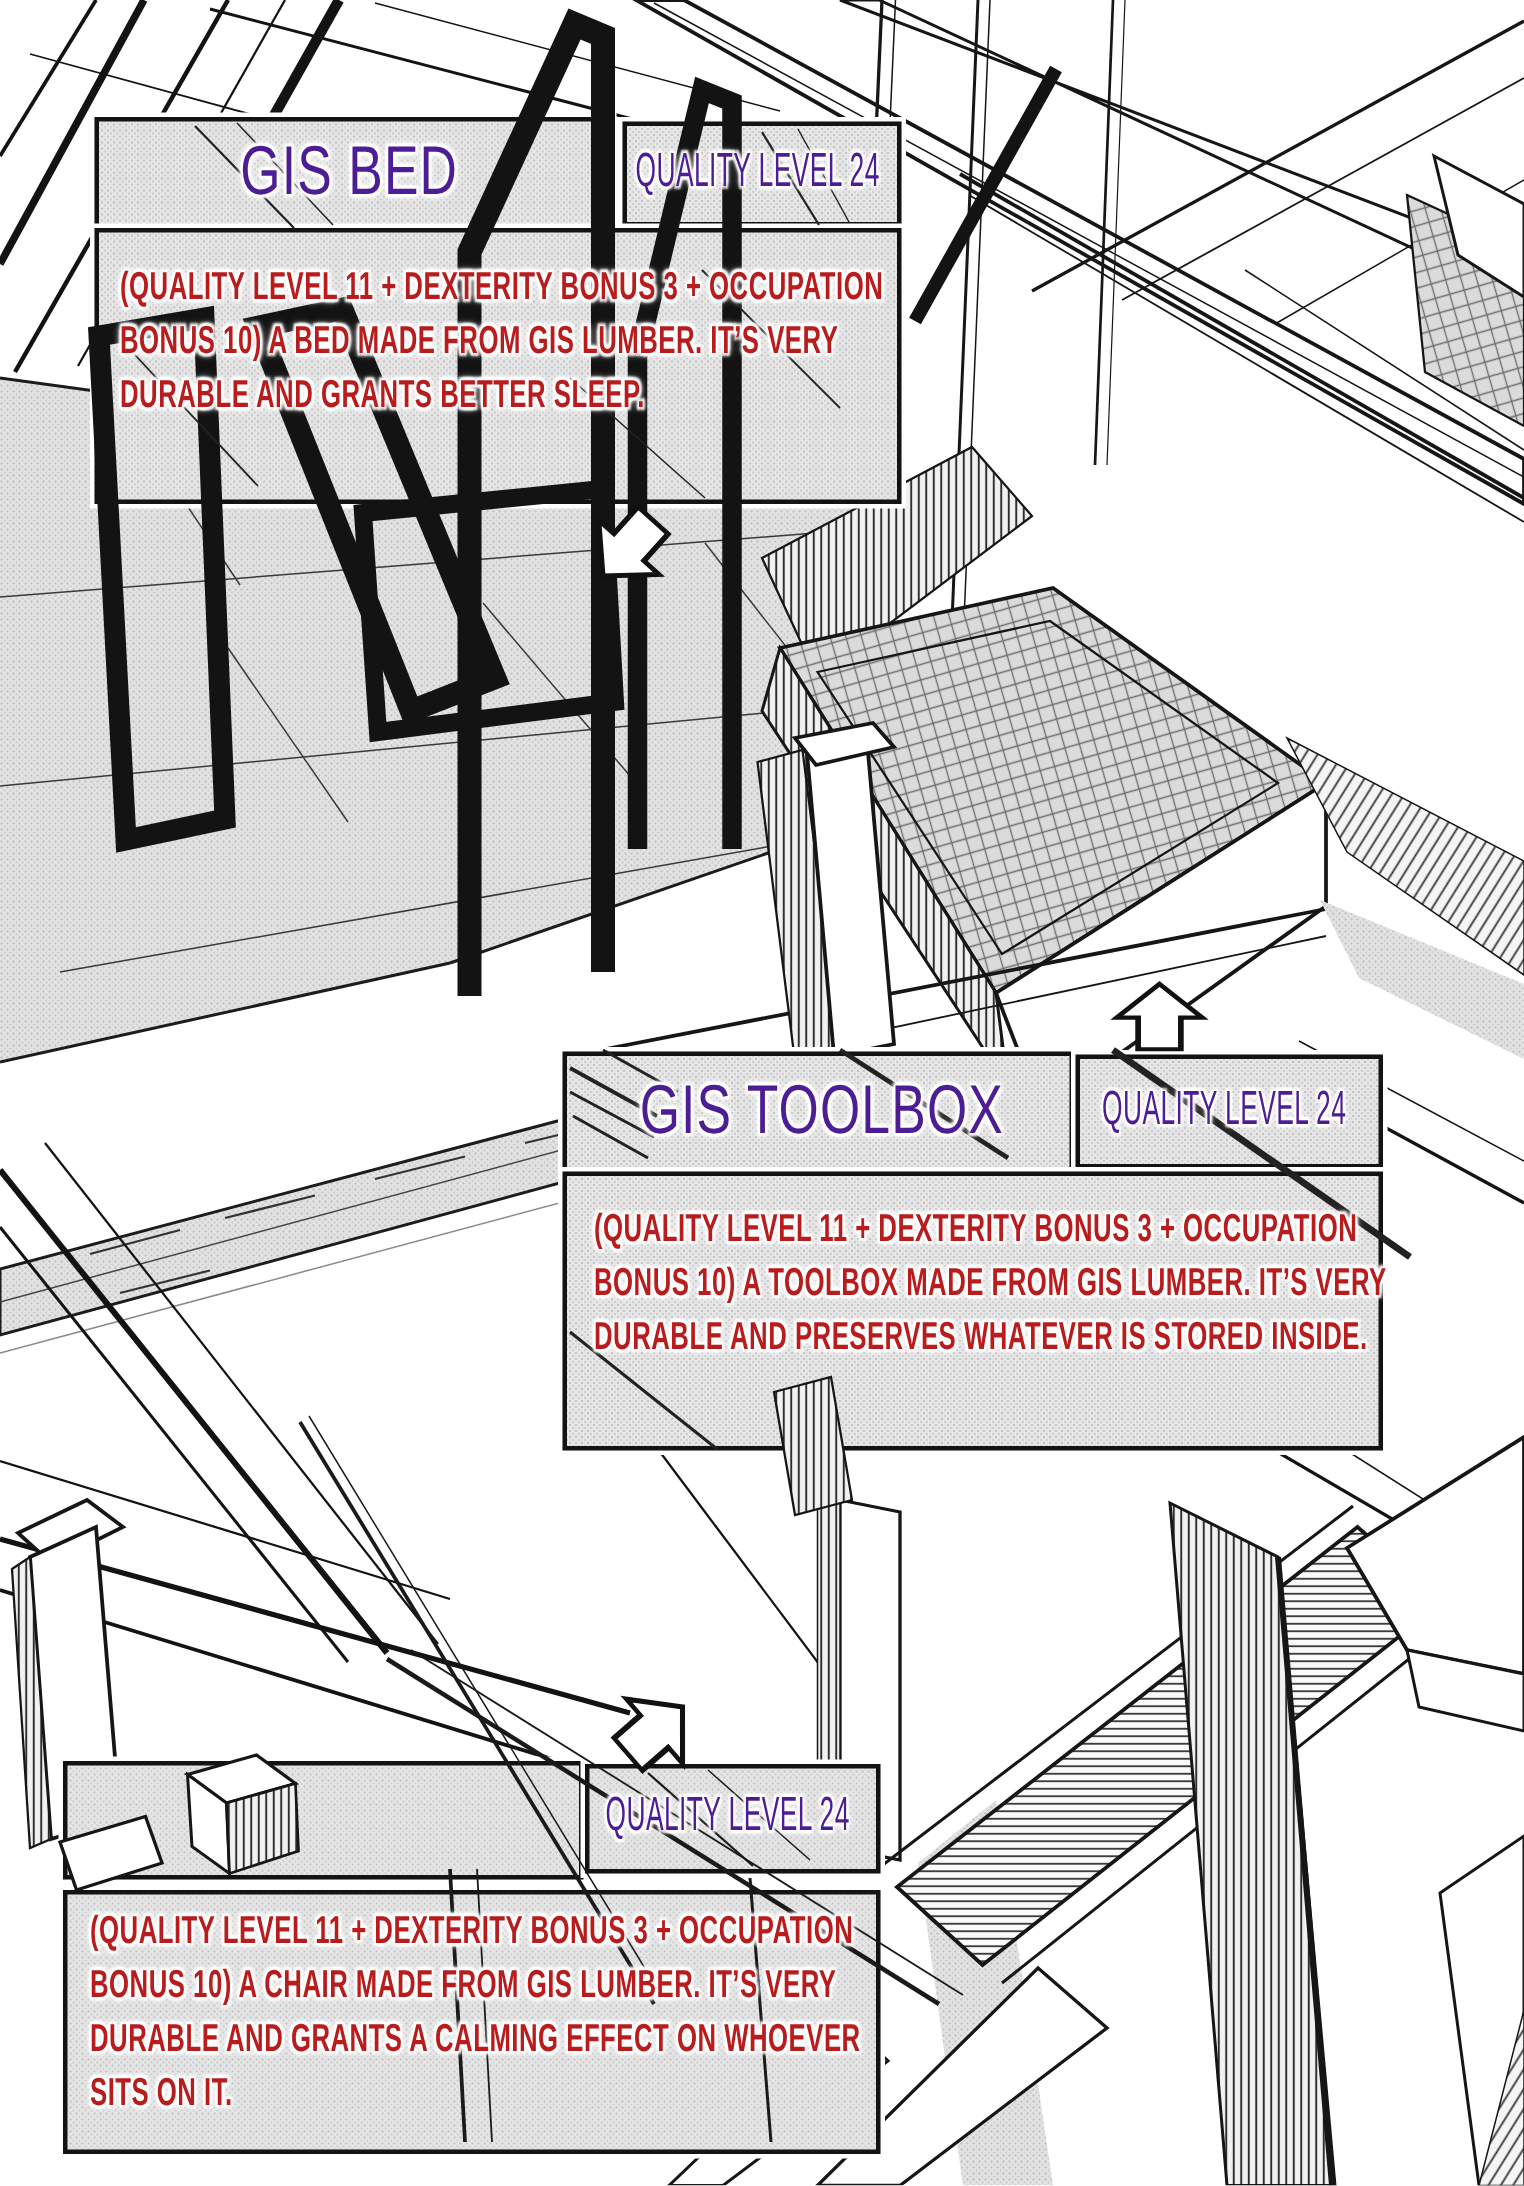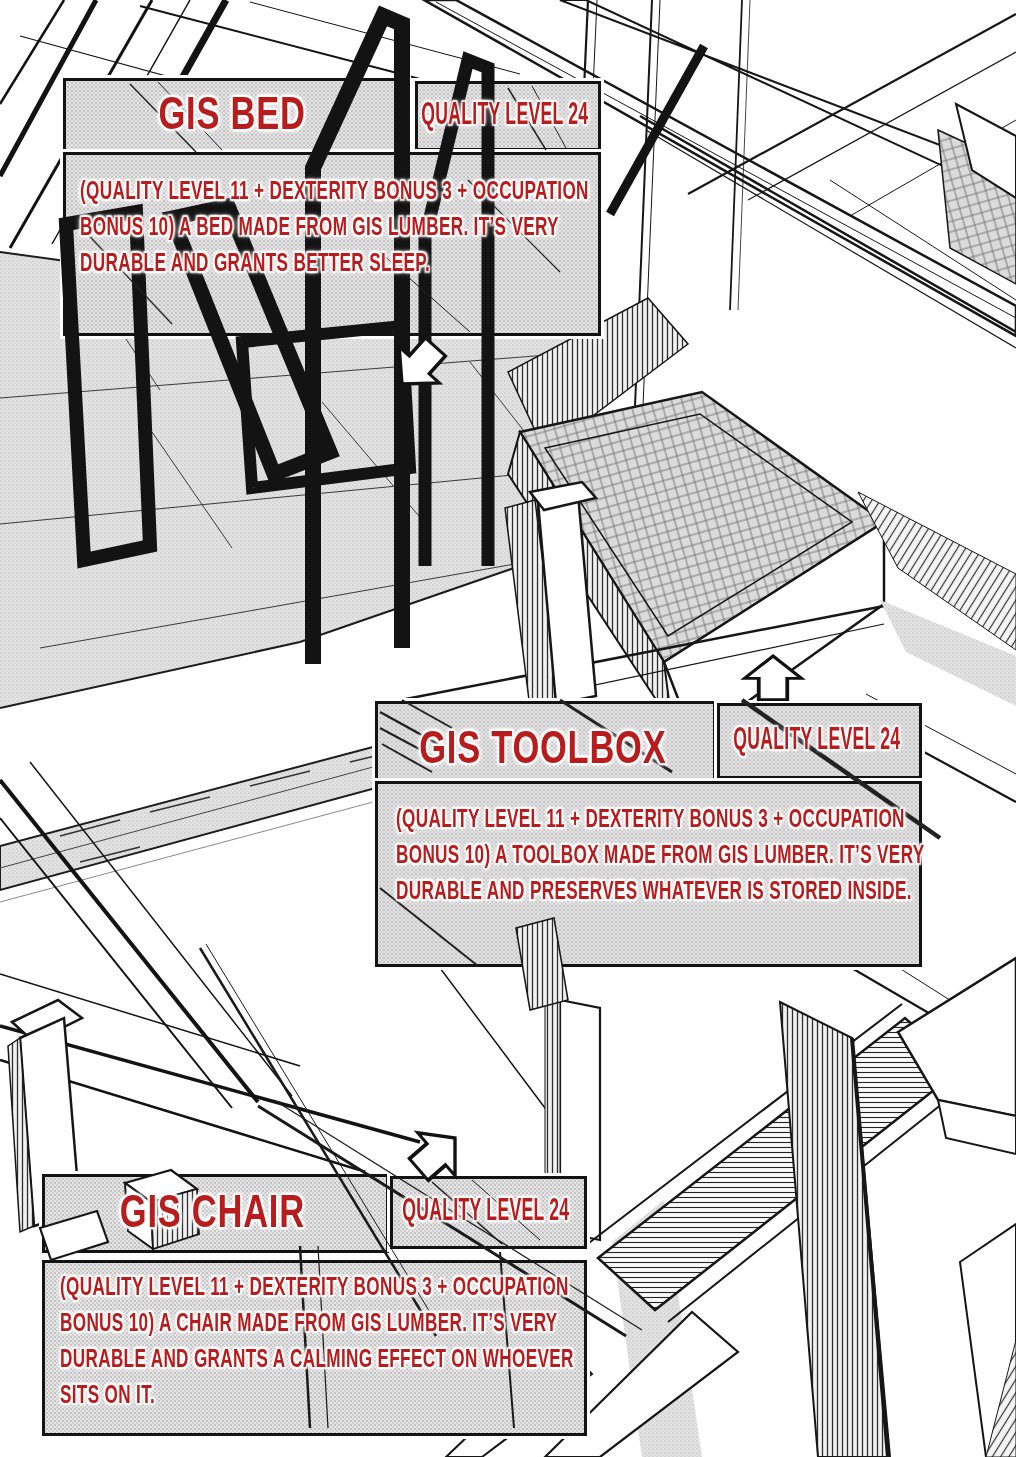--- a/index.html
+++ b/index.html
@@ -7,21 +7,21 @@
         font-family:"Liberation Sans","DejaVu Sans",sans-serif;}
   svg.art{position:absolute;left:0;top:0;z-index:0;}
   svg.art.overlay{z-index:20;pointer-events:none;}
   .cell{position:absolute;z-index:10;border:3px solid #131313;
         background-color:#e5e5e5;
         background-image:radial-gradient(circle,#c3c3c3 0.9px,rgba(0,0,0,0) 1.05px),
                          radial-gradient(circle,#cfcfcf 0.9px,rgba(0,0,0,0) 1.05px);
         background-size:4px 4px;background-position:0 0,2px 2px;
         box-shadow:0 0 0 3px #fff;}
   .txt{position:absolute;z-index:30;display:flex;align-items:center;justify-content:center;
-       color:#b91c1c;font-weight:700;
+       color:#4c1d95;font-weight:400;
        text-shadow:0 0 3px #fff,0 0 3px #fff,0 0 5px #fff,2px 2px 2px #fff,
                    -2px -2px 2px #fff,2px -2px 2px #fff,-2px 2px 2px #fff,0 0 8px #fff;}
   .title-txt span{display:inline-block;font-size:46px;letter-spacing:1px;
        transform:scaleX(0.75);transform-origin:50% 50%;white-space:nowrap;}
   .quality-txt span{display:inline-block;font-size:32px;letter-spacing:0.5px;
        transform:scaleX(0.55);transform-origin:50% 50%;white-space:nowrap;}
   .desc{position:absolute;z-index:30;color:#b91c1c;font-weight:700;
        text-shadow:0 0 3px #fff,0 0 3px #fff,0 0 5px #fff,2px 2px 2px #fff,
                    -2px -2px 2px #fff,2px -2px 2px #fff,-2px 2px 2px #fff,0 0 8px #fff;}
   .desc .desc-line{font-size:26px;line-height:36px;white-space:nowrap;
@@ -257,35 +257,32 @@
   </div>
   <div class="txt quality-txt" style="left:415px;top:81px;width:180px;height:64px;">
     <span>QUALITY LEVEL 24</span>
   </div>
   <div class="desc" style="left:80px;top:172px;width:510px;">
       <div class="desc-line">(QUALITY LEVEL 11 + DEXTERITY BONUS 3 + OCCUPATION</div>
       <div class="desc-line">BONUS 10) A BED MADE FROM GIS LUMBER. IT’S VERY</div>
       <div class="desc-line">DURABLE AND GRANTS BETTER SLEEP.</div>
     </div>
 
-  <div class="txt title-txt" style="left:375px;top:701px;width:335px;height:92px;">
+  <div class="txt title-txt" style="left:375px;top:701px;width:335px;height:76px;justify-content:flex-end;">
     <span>GIS TOOLBOX</span>
   </div>
   <div class="txt quality-txt" style="left:717px;top:703px;width:199px;height:70px;">
     <span>QUALITY LEVEL 24</span>
   </div>
   <div class="desc" style="left:396px;top:800px;width:510px;">
       <div class="desc-line">(QUALITY LEVEL 11 + DEXTERITY BONUS 3 + OCCUPATION</div>
       <div class="desc-line">BONUS 10) A TOOLBOX MADE FROM GIS LUMBER. IT’S VERY</div>
       <div class="desc-line">DURABLE AND PRESERVES WHATEVER IS STORED INSIDE.</div>
     </div>
 
-  <div class="txt title-txt" style="left:42px;top:1174px;width:341px;height:73px;">
-    <span>GIS CHAIR</span>
-  </div>
   <div class="txt quality-txt" style="left:390px;top:1176px;width:191px;height:67px;">
     <span>QUALITY LEVEL 24</span>
   </div>
   <div class="desc" style="left:60px;top:1268px;width:500px;">
       <div class="desc-line">(QUALITY LEVEL 11 + DEXTERITY BONUS 3 + OCCUPATION</div>
       <div class="desc-line">BONUS 10) A CHAIR MADE FROM GIS LUMBER. IT’S VERY</div>
       <div class="desc-line">DURABLE AND GRANTS A CALMING EFFECT ON WHOEVER</div>
       <div class="desc-line">SITS ON IT.</div>
     </div>
 

